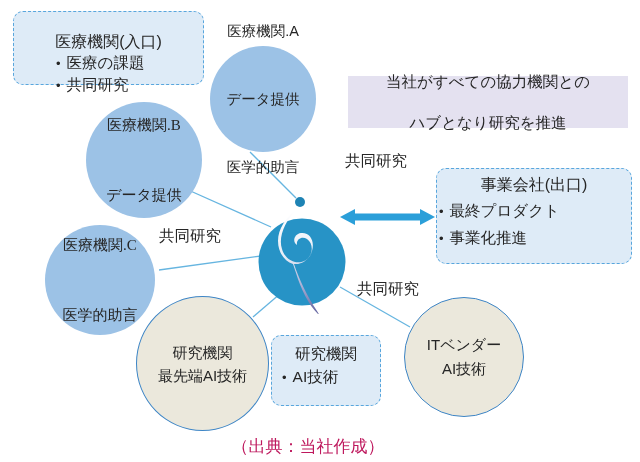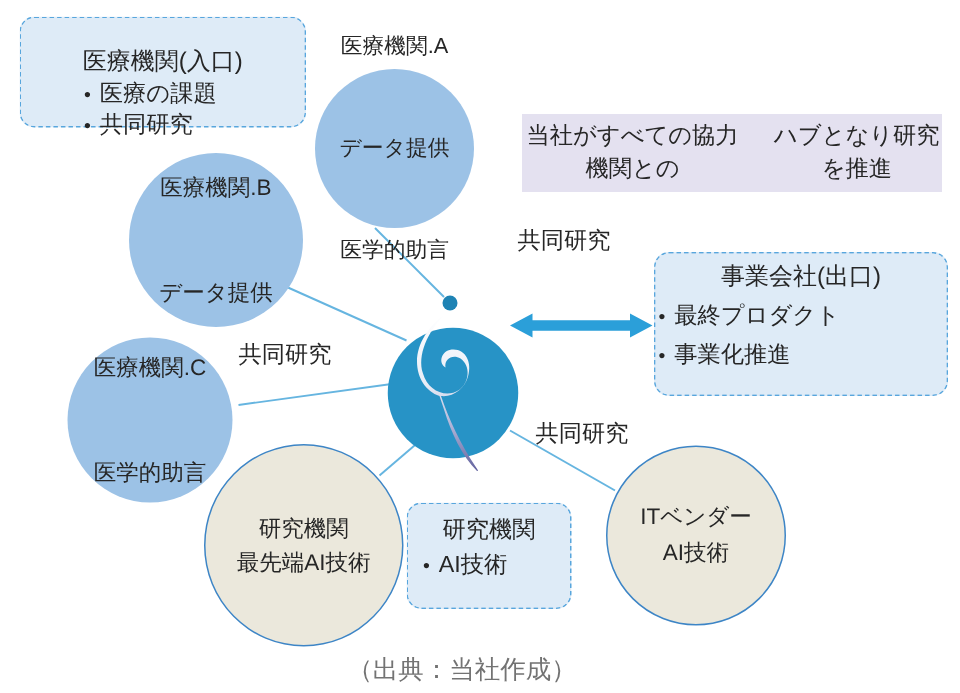--- a/index.html
+++ b/index.html
@@ -27,35 +27,35 @@
     border:1.5px dashed #58A6DD; border-radius:10px;
     box-sizing:border-box; z-index:2;
   }
   .box-title { text-align:center; font-size:16px; line-height:20px; }
   .bullet-item { font-size:15.5px; line-height:21px; white-space:nowrap; }
   .bullet-item::before { content:"\2022"; margin-right:6px; font-size:13px; }
 
   
   .hub-note {
     position:absolute; background:#E4E1F0; z-index:2;
-    display:flex; flex-direction:row; align-items:center; justify-content:center;
+    display:flex; flex-direction:column; align-items:center; justify-content:center;
     text-align:center; font-size:15.5px; line-height:22px;gap:19px;
   }
 
   .free-label { position:absolute; z-index:3; font-size:15.5px; white-space:nowrap; }
 
   .caption {
     position:absolute; left:0; top:435px; width:616px; text-align:center;
-    font-size:17px; color:#737373; z-index:2;
+    font-size:17px; color:#be185d; z-index:2;
   }
 
   .logo { position:absolute; left:255px; top:192px; z-index:4; }
 
   .t-a  { font-size:14.5px; line-height:23px; }
-  .t-b  { font-size:15px;   line-height:25px; }
+  .t-b  { font-size:15px;   line-height:25px;font-family:Liberation Serif, serif; }
   .t-sm { font-size:15px;   line-height:23px; }
 </style>
 </head>
 <body>
 
 <div class="stage">
 
   <svg id="connectors" width="640" height="462" viewBox="0 0 640 462">
     <g stroke="#66B5E0" stroke-width="1.3">
       <line x1="250" y1="152" x2="296" y2="198"></line>

